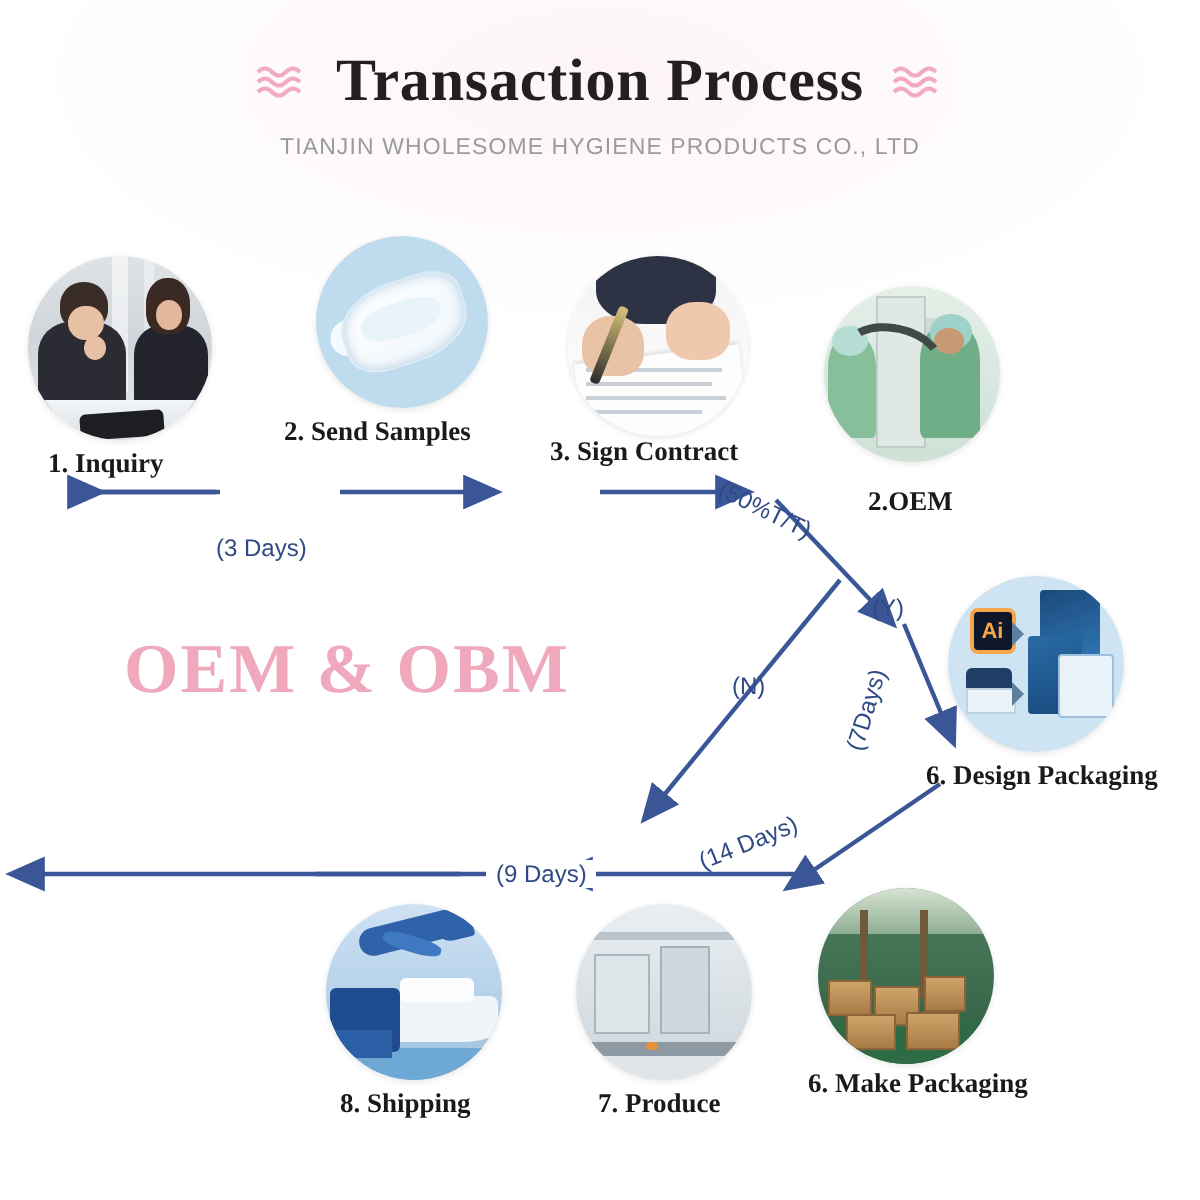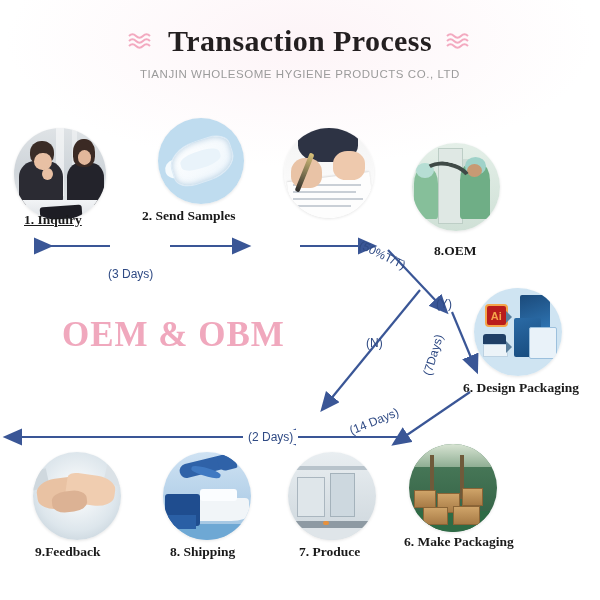--- a/index.html
+++ b/index.html
@@ -90,21 +90,21 @@
   .p-oem .mach2{position:absolute;left:58%;top:18%;width:18%;height:60%;background:#cfdcd6;}
   .p-oem .w1{position:absolute;left:55%;top:24%;width:34%;height:62%;background:#6fae86;border-radius:30% 30% 8% 8%;}
   .p-oem .w1h{position:absolute;left:60%;top:16%;width:24%;height:20%;border-radius:50%;background:#9fd2c9;}
   .p-oem .w1f{position:absolute;left:63%;top:24%;width:17%;height:15%;border-radius:50%;background:#c79a74;}
   .p-oem .w2{position:absolute;left:2%;top:30%;width:28%;height:56%;background:#86bf9a;border-radius:30% 30% 8% 8%;}
   .p-oem .w2h{position:absolute;left:5%;top:23%;width:20%;height:17%;border-radius:50%;background:#b6ded4;}
   .p-oem .tube{position:absolute;left:8%;top:22%;width:52%;height:34%;border:4px solid #3f4a46;border-radius:50%;border-color:#3f4a46 transparent transparent transparent;transform:rotate(12deg);}
 
   
   .p-des{background:#cfe4f2;}
-  .p-des .ai{position:absolute;left:12%;top:18%;width:22%;height:22%;background:#b91c1c;border:2px solid #f5a54a;border-radius:4px;}
+  .p-des .ai{position:absolute;left:12%;top:18%;width:22%;height:22%;background:#0f172a;border:2px solid #f5a54a;border-radius:4px;}
   .p-des .ai span{position:absolute;inset:0;color:#f5a54a;font-family:"Liberation Sans",sans-serif;font-weight:700;font-size:11px;display:flex;align-items:center;justify-content:center;}
   .p-des .prt{position:absolute;left:10%;top:52%;width:26%;height:20%;background:#1f3f66;border-radius:3px;}
   .p-des .prt2{position:absolute;left:10%;top:64%;width:26%;height:12%;background:#ecf3f8;border:1px solid #bdd2e2;}
   .p-des .pk1{position:absolute;left:52%;top:8%;width:34%;height:40%;background:linear-gradient(160deg,#1b4a7a,#2f76b5);border-radius:2px;}
   .p-des .pk2{position:absolute;left:46%;top:34%;width:30%;height:44%;background:linear-gradient(160deg,#2a6aa5,#174b7d);border-radius:2px;}
   .p-des .pk3{position:absolute;left:62%;top:44%;width:30%;height:34%;background:#e9f2f9;border:1px solid #9cc0dd;border-radius:2px;}
   .p-des .ar1{position:absolute;left:36%;top:26%;width:0;height:0;border:6px solid transparent;border-left-color:#5b7f9c;}
   .p-des .ar2{position:absolute;left:36%;top:60%;width:0;height:0;border:6px solid transparent;border-left-color:#5b7f9c;}
 
   
@@ -205,41 +205,41 @@
     <line x1="292" y1="437" x2="158" y2="437" stroke="#3a5696" stroke-width="2.2"></line>
     <line x1="230" y1="437" x2="18" y2="437" stroke="#3a5696" stroke-width="2.2" marker-end="url(#ah)"></line>
   </svg>
 
   <div class="flab" style="left:104px;top:239px;background:#fff;padding:0 4px;margin-top:28px;">(3 Days)</div>
   <div class="flab" style="left:360px;top:237px;transform:rotate(26deg);transform-origin:left center;">(50%T/T)</div>
   <div class="flab" style="left:436px;top:297px;">(Y)</div>
   <div class="flab" style="left:366px;top:336px;">(N)</div>
   <div class="flab" style="left:427px;top:368px;transform:rotate(-73deg);transform-origin:left center;">(7Days)</div>
   <div class="flab" style="left:350px;top:424px;transform:rotate(-22deg);transform-origin:left center;">(14 Days)</div>
-  <div class="flab" style="left:243px;top:430px;background:#fff;padding:0 5px;">(2 Days)</div>
+  <div class="flab" style="left:243px;top:430px;background:#fff;padding:0 5px;">(9 Days)</div>
 
   <div class="oemobm">OEM &amp; OBM</div>
 
   <div class="node" style="left:14px;top:128px;">
     <div class="circ" style="width:92px;height:92px;">
       <div class="ph p-inq">
         <div class="glass"></div>
           <div class="glass2"></div>
         <div class="man-b"></div>
           <div class="man-h"></div>
           <div class="man-f"></div>
         <div class="wom-b"></div>
           <div class="wom-h"></div>
           <div class="wom-f"></div>
         <div class="hand"></div>
         <div class="table"></div>
           <div class="folder"></div>
       </div>
     </div>
-    <div class="cap" style="left:10px;top:84px;text-decoration:underline;">1. Inquiry</div>
+    <div class="cap" style="left:10px;top:96px;">1. Inquiry</div>
   </div>
 
   <div class="node" style="left:158px;top:118px;">
     <div class="circ" style="width:86px;height:86px;">
       <div class="ph p-pad">
         <div class="wing1"></div>
           <div class="wing2"></div>
         <div class="pad"></div>
           <div class="core"></div>
       </div>
@@ -254,36 +254,37 @@
         <div class="paper"></div>
         <div class="ln" style="top:62%;width:76%;"></div>
         <div class="ln" style="top:70%;width:70%;"></div>
         <div class="ln" style="top:78%;width:78%;"></div>
         <div class="ln" style="top:86%;width:64%;"></div>
         <div class="handR"></div>
           <div class="handL"></div>
           <div class="pen"></div>
       </div>
     </div>
+    <div class="cap" style="left:-9px;top:90px;">3. Sign Contract</div>
   </div>
 
   <div class="node" style="left:412px;top:143px;">
     <div class="circ" style="width:88px;height:88px;">
       <div class="ph p-oem">
         <div class="mach"></div>
           <div class="mach2"></div>
         <div class="w2"></div>
           <div class="w2h"></div>
         <div class="w1"></div>
           <div class="w1h"></div>
           <div class="w1f"></div>
         <div class="tube"></div>
       </div>
     </div>
-    <div class="cap" style="left:22px;top:100px;">8.OEM</div>
+    <div class="cap" style="left:22px;top:100px;">2.OEM</div>
   </div>
 
   <div class="node" style="left:474px;top:288px;">
     <div class="circ" style="width:88px;height:88px;">
       <div class="ph p-des">
         <div class="pk1"></div>
           <div class="pk2"></div>
           <div class="pk3"></div>
         <div class="ai">
             <span>Ai</span>
@@ -337,26 +338,14 @@
         <div class="plane-b"></div>
           <div class="plane-t"></div>
           <div class="wing"></div>
         <div class="truck"></div>
           <div class="truckw"></div>
       </div>
     </div>
     <div class="cap" style="left:7px;top:92px;">8. Shipping</div>
   </div>
 
-  <div class="node" style="left:33px;top:452px;">
-    <div class="circ" style="width:88px;height:88px;">
-      <div class="ph p-fb">
-        <div class="cuff1"></div>
-          <div class="cuff2"></div>
-        <div class="h1"></div>
-          <div class="h2"></div>
-          <div class="fing"></div>
-      </div>
-    </div>
-    <div class="cap" style="left:2px;top:92px;">9.Feedback</div>
-  </div>
 
 </div>
 
 </body></html>

